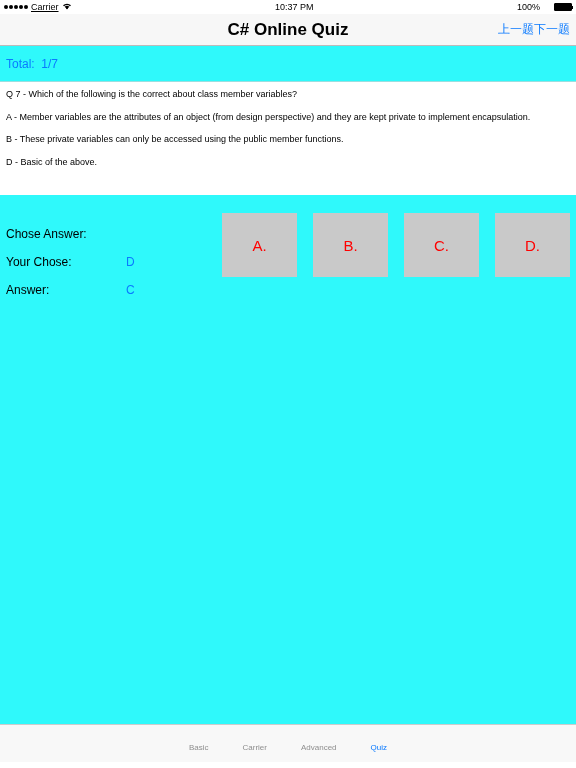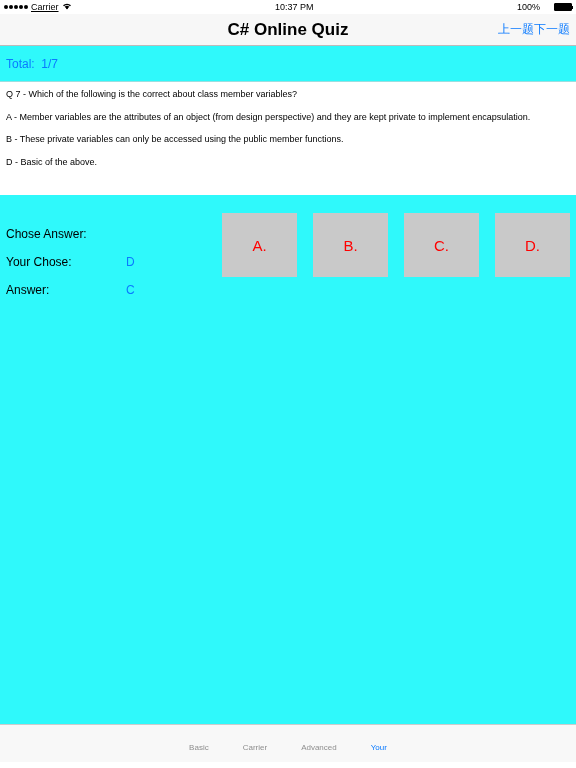--- a/index.html
+++ b/index.html
@@ -166,14 +166,14 @@
     <div class="ans-btn">B.</div>
     <div class="ans-btn">C.</div>
     <div class="ans-btn">D.</div>
   </div>
 </div>
 
 <div class="tab-bar">
   <span>Basic</span>
   <span>Carrier</span>
   <span>Advanced</span>
-  <span class="active">Your</span>
+  <span class="active">Quiz</span>
 </div>
 
 </body></html>

